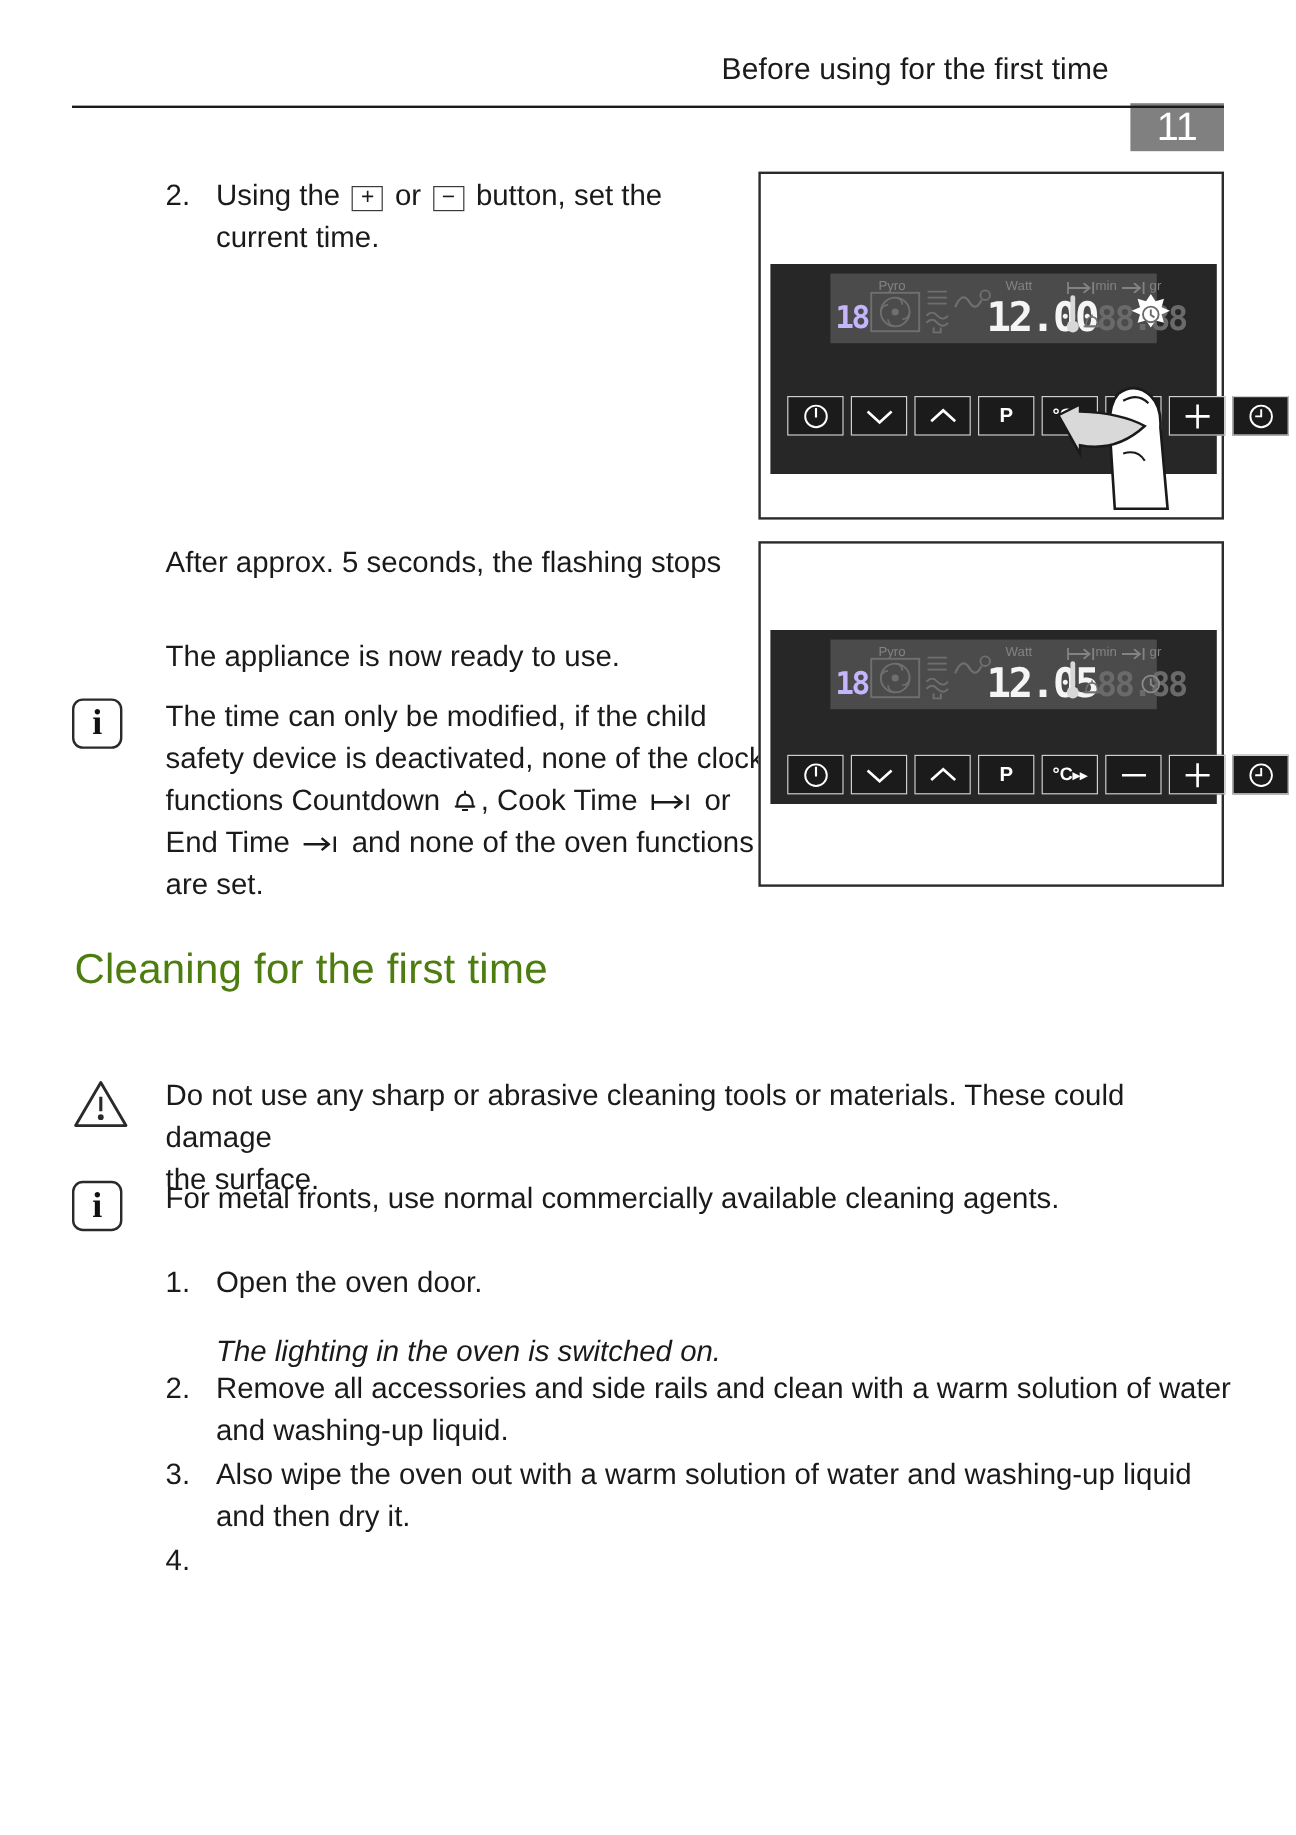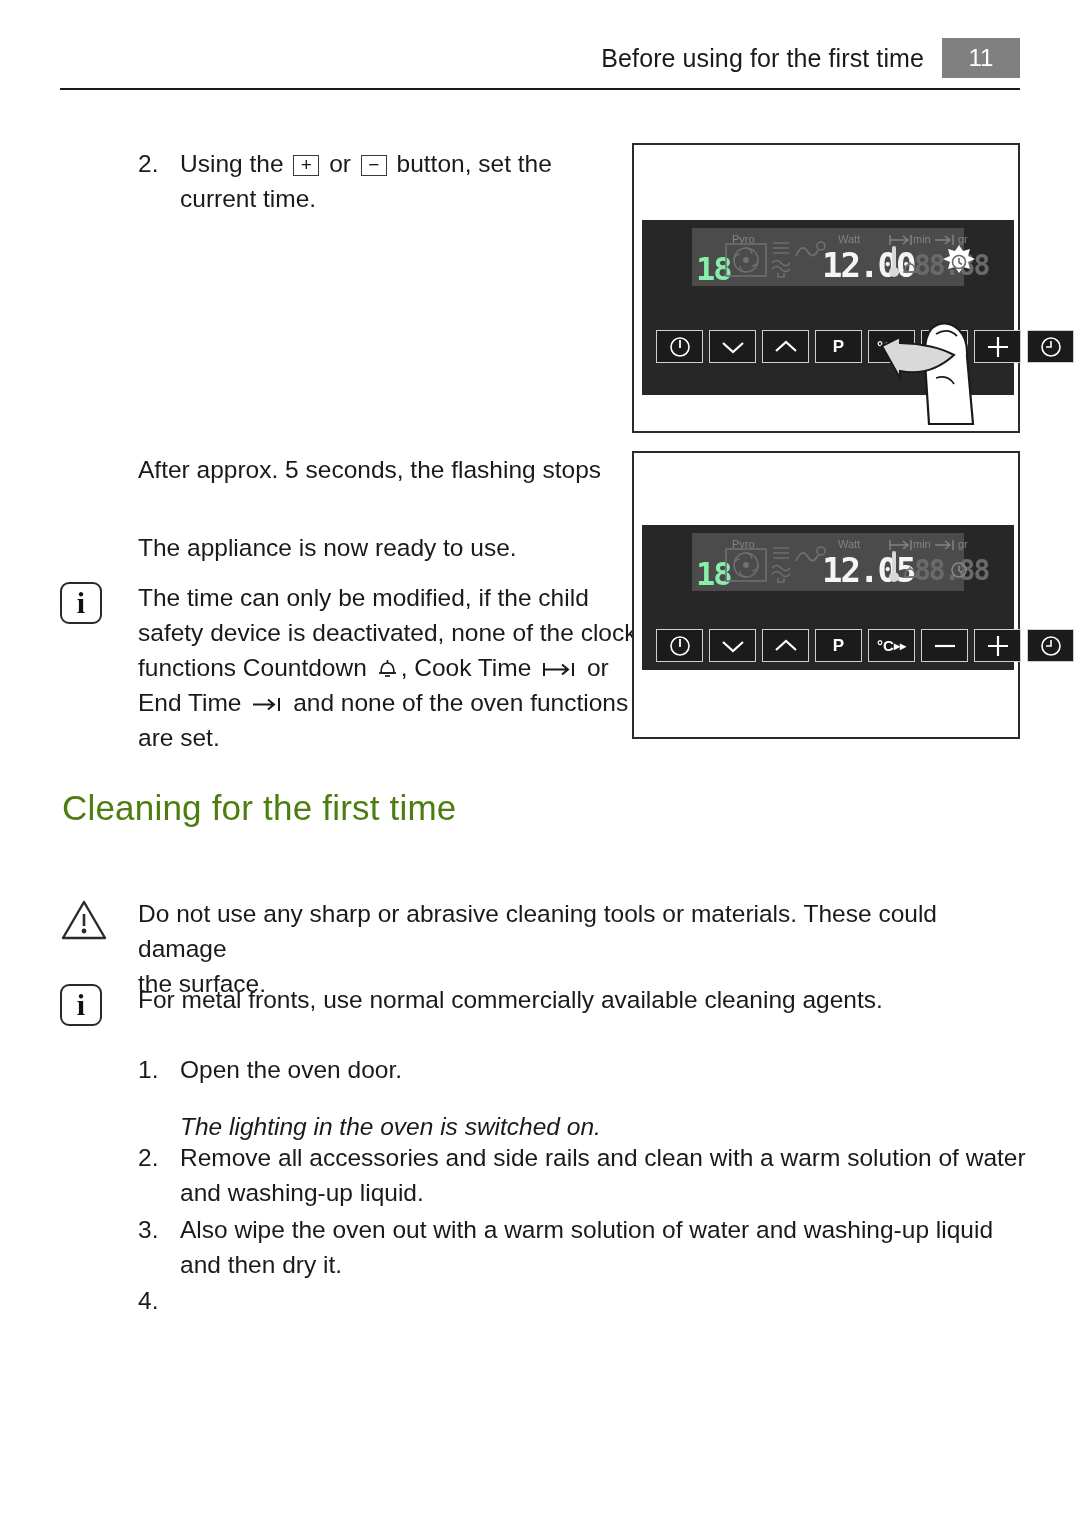--- a/index.html
+++ b/index.html
@@ -16,21 +16,21 @@
   .header {
     position: absolute; left: 60px; top: 38px; width: 960px; height: 52px;
     display: flex; align-items: flex-start; justify-content: flex-end;
   }
   .header-title {
     font-size: 25px; letter-spacing: .1px; color: #1a1a1a;
     line-height: 40px; padding-right: 18px; white-space: nowrap;
   }
   .page-badge {
     width: 78px; height: 40px; background: #808080; color: #ffffff;
-    font-size: 24px; display: flex; align-items: center; justify-content: center;
+    font-size: 33px; display: flex; align-items: center; justify-content: center; margin-top: 48px;
   }
   .header-rule {
     position: absolute; left: 60px; top: 88px; width: 960px;
     height: 2px; background: #1a1a1a;
   }
 
   
   .body-text { font-size: 24.5px; line-height: 35px; color: #1a1a1a; }
 
   
@@ -86,21 +86,21 @@
   .big-time {
     position: absolute; font-family: "DejaVu Sans Mono", monospace;
     font-weight: bold; font-size: 34px; letter-spacing: -2px; color: #f5f5f5;
   }
   .small-seg {
     position: absolute; font-family: "DejaVu Sans Mono", monospace;
     font-weight: bold; font-size: 28px; letter-spacing: -2px; color: #6a6a6a;
   }
   .left-seg {
     position: absolute; font-family: "DejaVu Sans Mono", monospace;
-    font-weight: bold; font-size: 32px; letter-spacing: -2px; color: #86efac;
+    font-weight: bold; font-size: 26px; letter-spacing: -2px; color: #c4b5fd;
   }
 
   
   .btnrow { position: absolute; display: flex; gap: 6px; }
   .btn {
     width: 47px; height: 33px; border: 1.5px solid #cfcfcf; background: #1b1b1b;
     display: flex; align-items: center; justify-content: center;
     color: #ffffff; font-size: 17px; font-weight: bold;
   }
 

